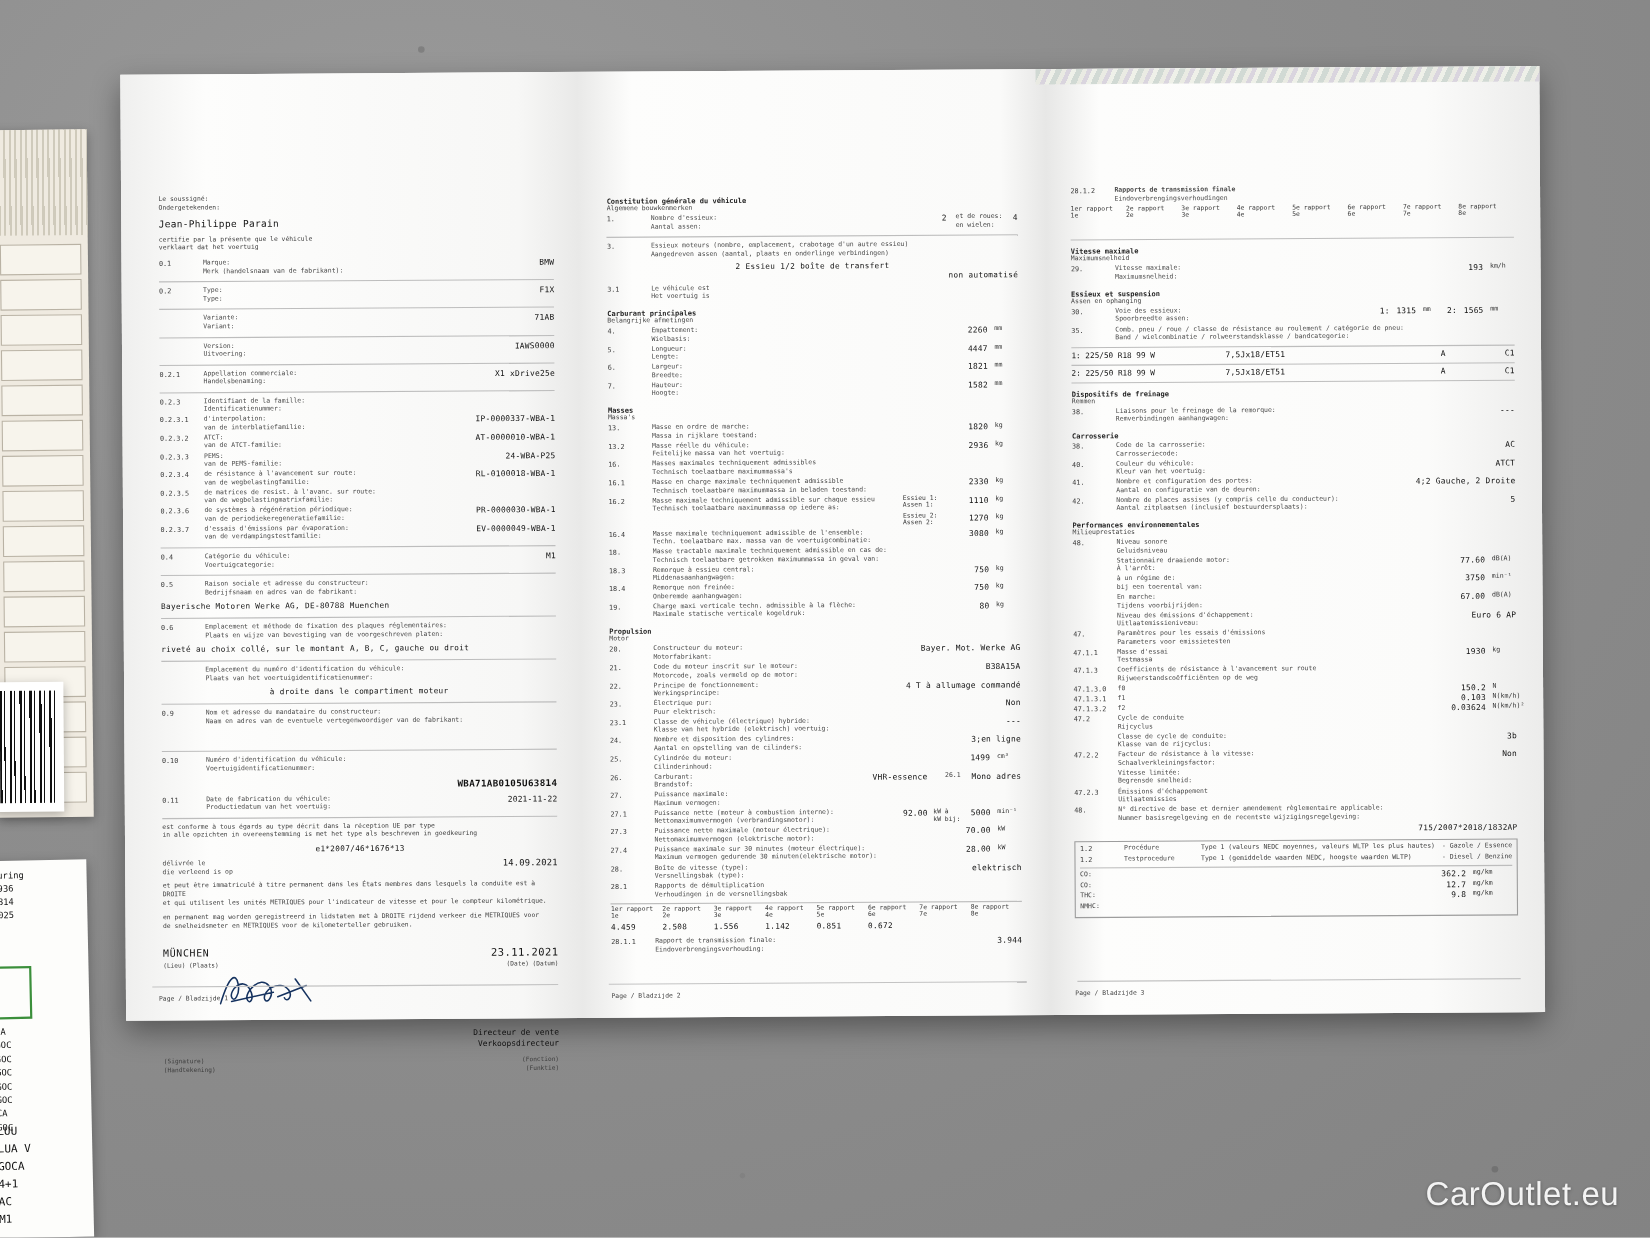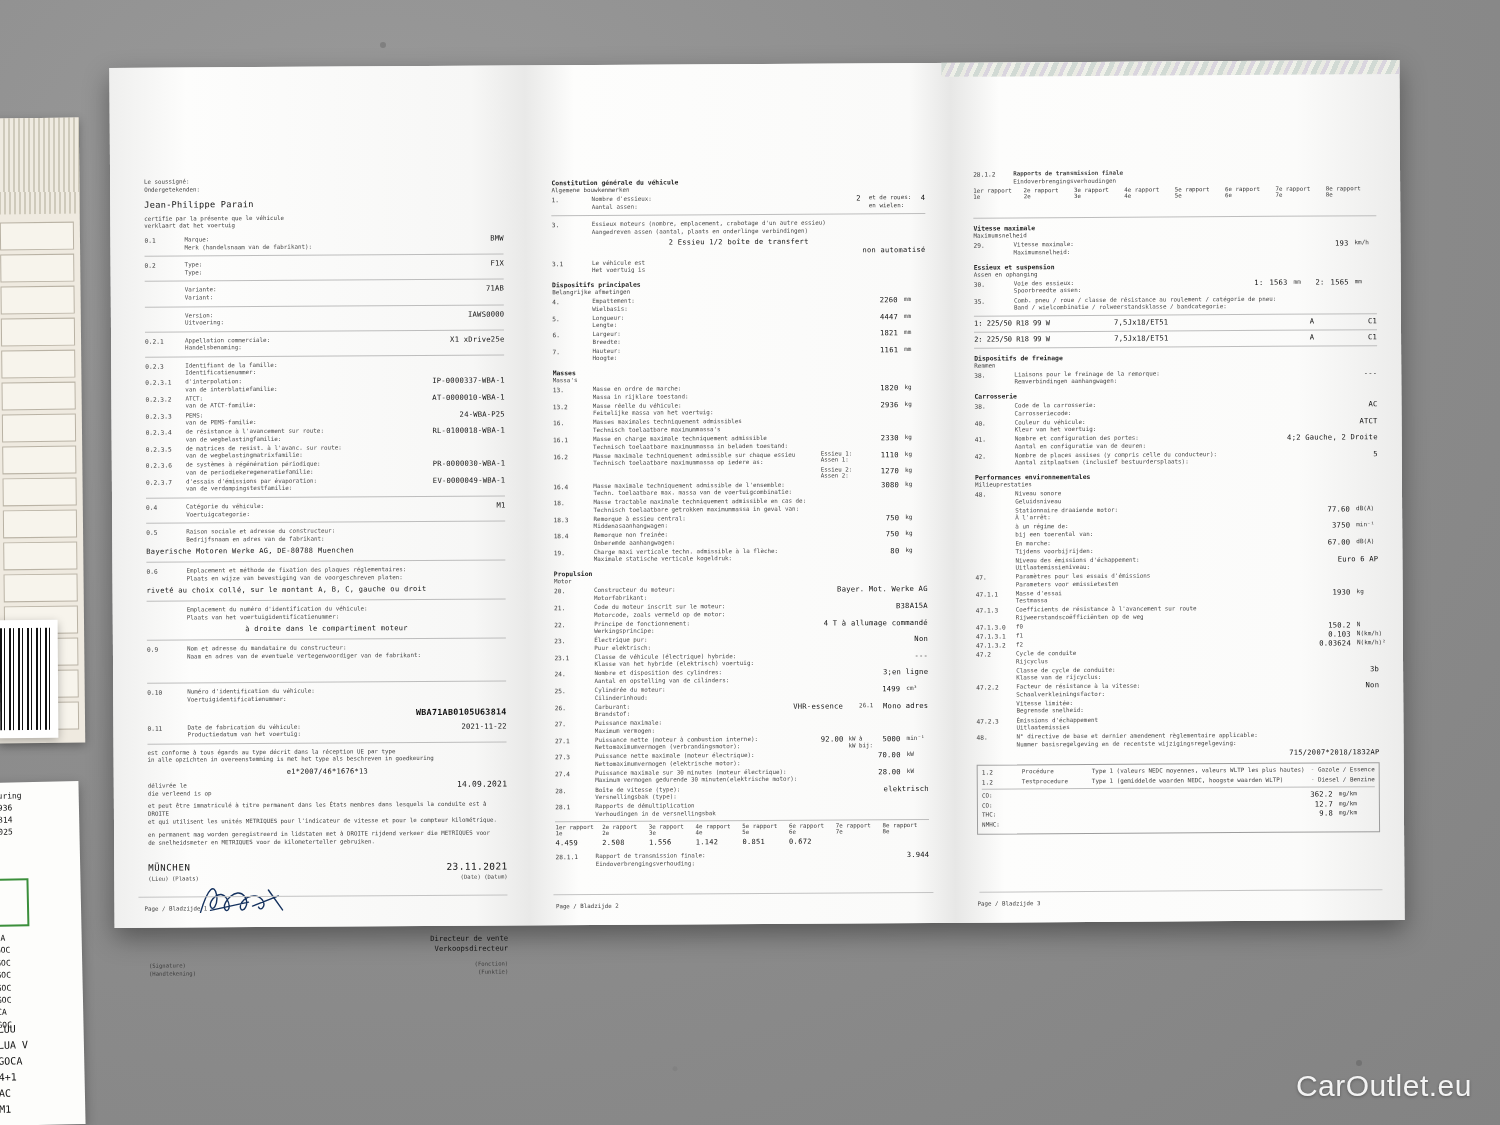--- a/index.html
+++ b/index.html
@@ -451,21 +451,21 @@
         <div class="free" style="text-align:right;margin:1px 0 4px 0">non automatisé</div>
         <div class="r">
           <div class="num">3.1</div>
           <div class="lab">
               <i>Le véhicule est</i>
               <i>Het voertuig is</i>
             </div>
         </div>
 
         <div class="sec">
-          <span>Dispositifs principales</span>
+          <span>Carburant principales</span>
           <i>Belangrijke afmetingen</i>
         </div>
         <div class="r">
           <div class="num">4.</div>
           <div class="lab">
               <i>Empattement:</i>
               <i>Wielbasis:</i>
             </div>
           <div class="val">2260</div>
             <div class="unit">mm</div>
@@ -487,21 +487,21 @@
             </div>
           <div class="val">1821</div>
             <div class="unit">mm</div>
         </div>
         <div class="r">
           <div class="num">7.</div>
           <div class="lab">
               <i>Hauteur:</i>
               <i>Hoogte:</i>
             </div>
-          <div class="val">1161</div>
+          <div class="val">1582</div>
             <div class="unit">mm</div>
         </div>
 
         <div class="sec">
           <span>Masses</span>
           <i>Massa's</i>
         </div>
         <div class="r">
           <div class="num">13.</div>
           <div class="lab">
@@ -814,21 +814,21 @@
           <span>Essieux et suspension</span>
           <i>Assen en ophanging</i>
         </div>
         <div class="r">
           <div class="num">30.</div>
           <div class="lab">
               <i>Voie des essieux:</i>
               <i>Spoorbreedte assen:</i>
             </div>
           <div class="val" style="margin-right:6px">1:</div>
-          <div class="val">1563</div>
+          <div class="val">1315</div>
             <div class="unit">mm</div>
           <div class="val" style="margin-right:6px">2:</div>
           <div class="val">1565</div>
             <div class="unit">mm</div>
         </div>
         <div class="r">
           <div class="num">35.</div>
           <div class="lab">
               <i>Comb. pneu / roue / classe de résistance au roulement / catégorie de pneu:</i>
               <i>Band / wielcombinatie / rolweerstandsklasse / bandcategorie:</i>

